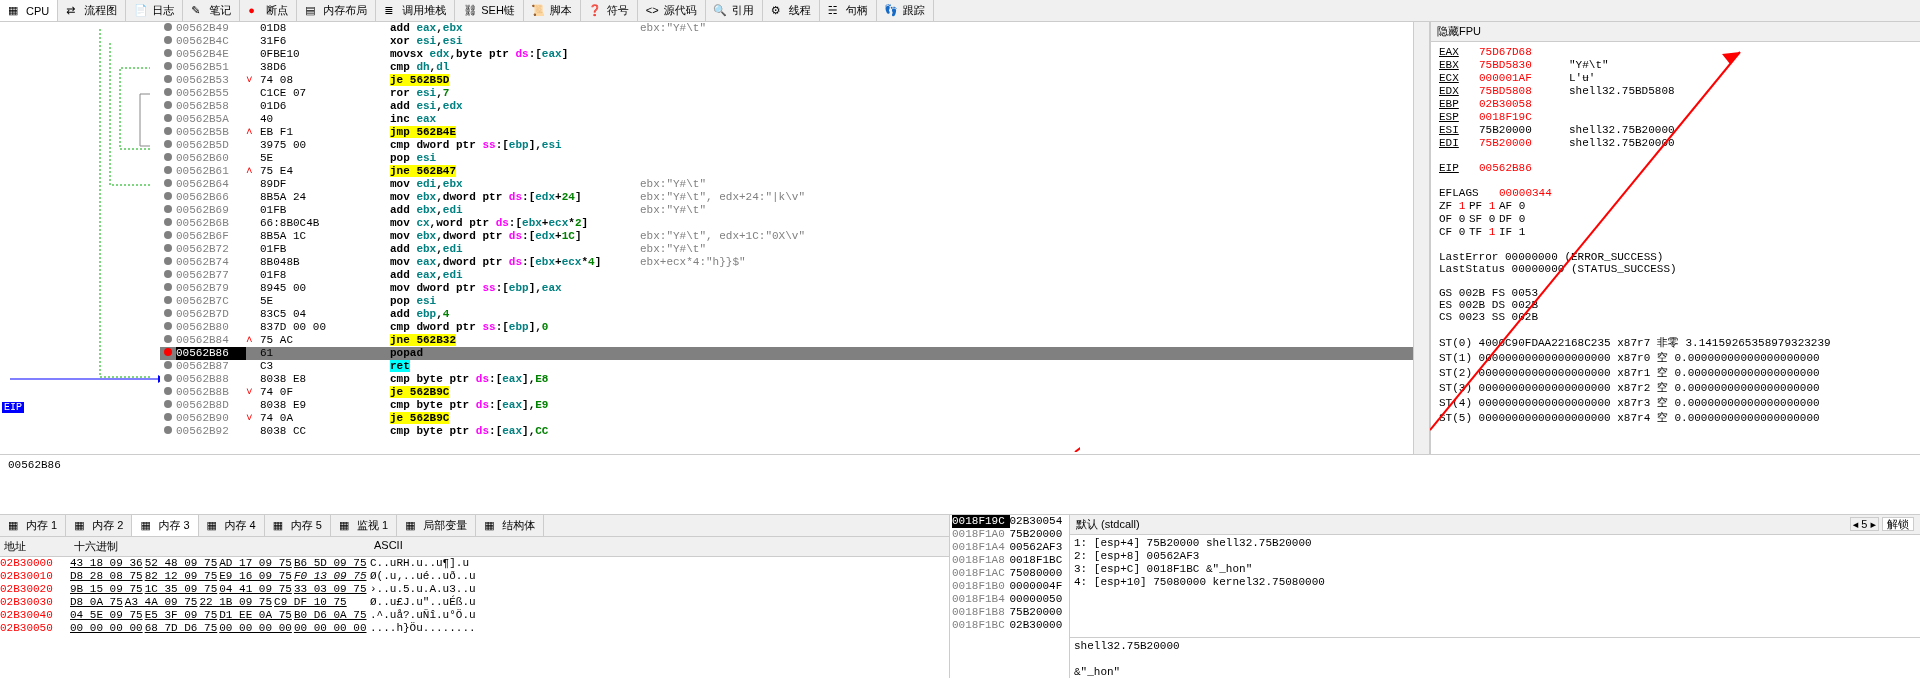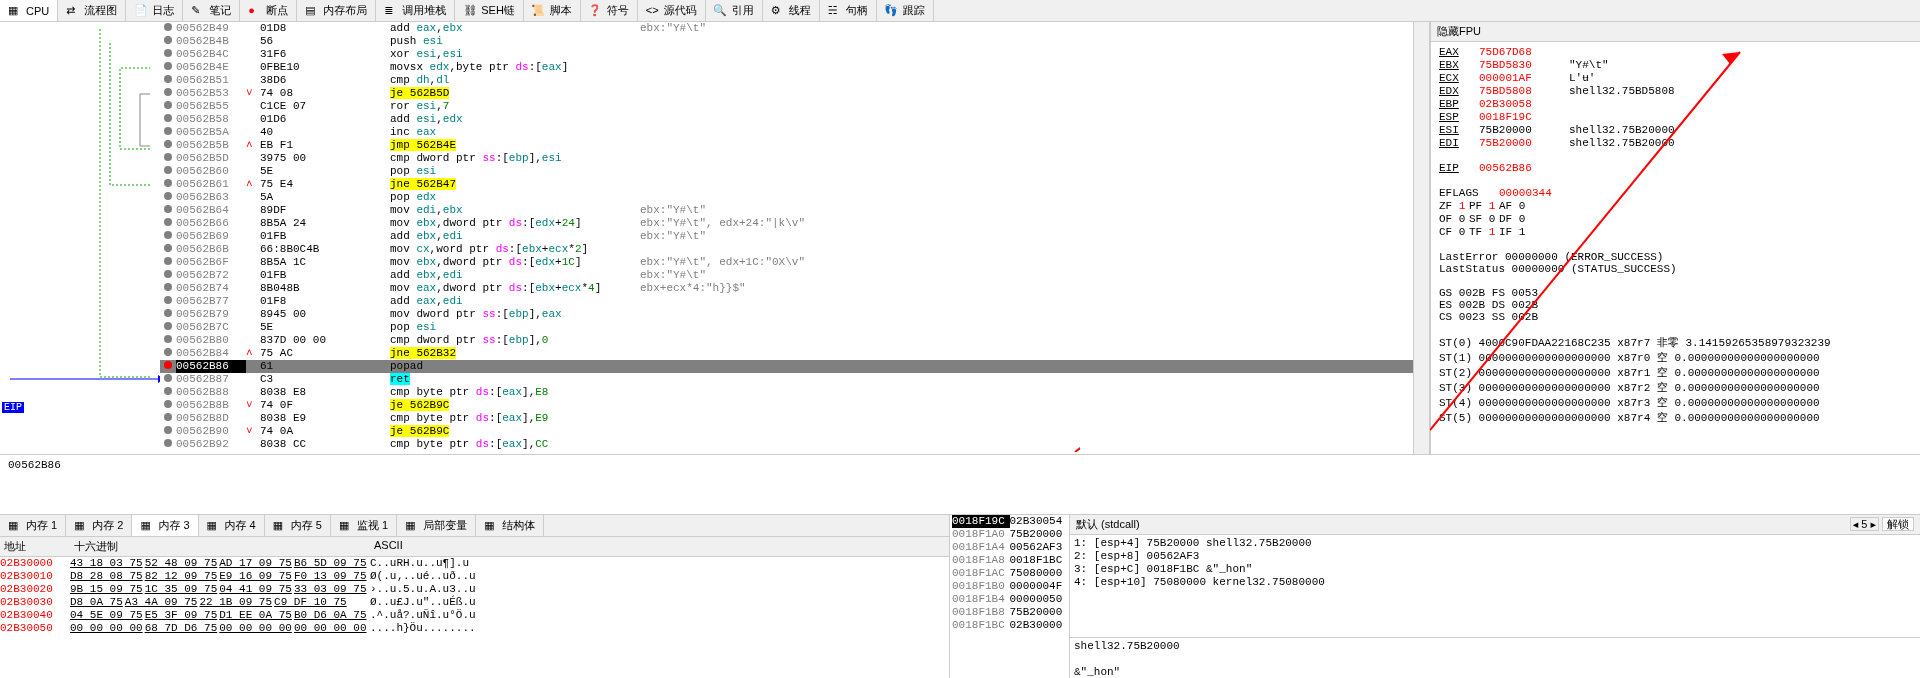--- a/index.html
+++ b/index.html
@@ -11,21 +11,21 @@
 .main { display: flex; height: 432px; }
 .disasm-panel { flex: 1; display: flex; overflow: hidden; border-right: 1px solid #ccc; position: relative; }
 .jump-lines { width: 160px; position: relative; }
 .disasm-table { flex: 1; overflow: auto; }
 .disasm-row { display: flex; height: 13px; line-height: 13px; white-space: nowrap; }
 .disasm-row.current { background: #808080; color: #fff; }
 .bp-col { width: 16px; text-align: center; }
 .addr-col { width: 70px; color: #808080; }
 .addr-col.cur { background: #000; color: #fff; }
 .bytes-col { width: 130px; color: #000; }
-.instr-col { width: 250px; }
+.instr-col { width: 250px; font-weight: bold; }
 .comment-col { width: 280px; color: #808080; }
 .mnemonic { color: #000; }
 .reg { color: #008080; }
 .seg { color: #ff00ff; text-align: center; }
 .num { color: #008000; }
 .hl { background: #ffff00; }
 .ret { background: #00ffff; }
 .bp-dot { width: 8px; height: 8px; border-radius: 50%; background: #808080; display: inline-block; }
 .bp-dot.red { background: #ff0000; }
 .eip-label { position: absolute; left: 2px; top: 380px; background: #0000ff; color: #fff; padding: 0 2px; font-size: 10px; }
@@ -149,28 +149,20 @@
         <div class="disasm-row">
           <span class="bp-col"><span class="bp-dot"></span></span>
           <span class="addr-col">00562B49</span>
           <span style="width: 14px; display: inline-block; color: rgb(255, 0, 0);"></span>
           <span class="bytes-col">01D8</span>
           <span class="instr-col"><span class="mnemonic">add </span><span class="reg">eax</span><span class="mnemonic">,</span><span class="reg">ebx</span></span>
           <span class="comment-col">ebx:"Y#\t"</span>
         </div>
         <div class="disasm-row">
           <span class="bp-col"><span class="bp-dot"></span></span>
-          <span class="addr-col">00562B4B</span>
-          <span style="width: 14px; display: inline-block; color: rgb(255, 0, 0);"></span>
-          <span class="bytes-col">56</span>
-          <span class="instr-col"><span class="mnemonic">push </span><span class="reg">esi</span></span>
-          <span class="comment-col"></span>
-        </div>
-        <div class="disasm-row">
-          <span class="bp-col"><span class="bp-dot"></span></span>
           <span class="addr-col">00562B4C</span>
           <span style="width: 14px; display: inline-block; color: rgb(255, 0, 0);"></span>
           <span class="bytes-col">31F6</span>
           <span class="instr-col"><span class="mnemonic">xor </span><span class="reg">esi</span><span class="mnemonic">,</span><span class="reg">esi</span></span>
           <span class="comment-col"></span>
         </div>
         <div class="disasm-row">
           <span class="bp-col"><span class="bp-dot"></span></span>
           <span class="addr-col">00562B4E</span>
           <span style="width: 14px; display: inline-block; color: rgb(255, 0, 0);"></span>
@@ -245,28 +237,20 @@
         <div class="disasm-row">
           <span class="bp-col"><span class="bp-dot"></span></span>
           <span class="addr-col">00562B61</span>
           <span style="width: 14px; display: inline-block; color: rgb(255, 0, 0);">˄</span>
           <span class="bytes-col">75 E4</span>
           <span class="instr-col"><span class="hl">jne 562B47</span></span>
           <span class="comment-col"></span>
         </div>
         <div class="disasm-row">
           <span class="bp-col"><span class="bp-dot"></span></span>
-          <span class="addr-col">00562B63</span>
-          <span style="width: 14px; display: inline-block; color: rgb(255, 0, 0);"></span>
-          <span class="bytes-col">5A</span>
-          <span class="instr-col"><span class="mnemonic">pop </span><span class="reg">edx</span></span>
-          <span class="comment-col"></span>
-        </div>
-        <div class="disasm-row">
-          <span class="bp-col"><span class="bp-dot"></span></span>
           <span class="addr-col">00562B64</span>
           <span style="width: 14px; display: inline-block; color: rgb(255, 0, 0);"></span>
           <span class="bytes-col">89DF</span>
           <span class="instr-col"><span class="mnemonic">mov </span><span class="reg">edi</span><span class="mnemonic">,</span><span class="reg">ebx</span></span>
           <span class="comment-col">ebx:"Y#\t"</span>
         </div>
         <div class="disasm-row">
           <span class="bp-col"><span class="bp-dot"></span></span>
           <span class="addr-col">00562B66</span>
           <span style="width: 14px; display: inline-block; color: rgb(255, 0, 0);"></span>
@@ -329,20 +313,28 @@
           <span class="bytes-col">8945 00</span>
           <span class="instr-col"><span class="mnemonic">mov dword ptr </span><span class="seg">ss</span><span class="mnemonic">:[</span><span class="reg">ebp</span><span class="mnemonic">],</span><span class="reg">eax</span></span>
           <span class="comment-col"></span>
         </div>
         <div class="disasm-row">
           <span class="bp-col"><span class="bp-dot"></span></span>
           <span class="addr-col">00562B7C</span>
           <span style="width: 14px; display: inline-block; color: rgb(255, 0, 0);"></span>
           <span class="bytes-col">5E</span>
           <span class="instr-col"><span class="mnemonic">pop </span><span class="reg">esi</span></span>
+          <span class="comment-col"></span>
+        </div>
+        <div class="disasm-row">
+          <span class="bp-col"><span class="bp-dot"></span></span>
+          <span class="addr-col">00562B7D</span>
+          <span style="width: 14px; display: inline-block; color: rgb(255, 0, 0);"></span>
+          <span class="bytes-col">83C5 04</span>
+          <span class="instr-col"><span class="mnemonic">add </span><span class="reg">ebp</span><span class="mnemonic">,</span><span class="num">4</span></span>
           <span class="comment-col"></span>
         </div>
         <div class="disasm-row">
           <span class="bp-col"><span class="bp-dot"></span></span>
           <span class="addr-col">00562B80</span>
           <span style="width: 14px; display: inline-block; color: rgb(255, 0, 0);"></span>
           <span class="bytes-col">837D 00 00</span>
           <span class="instr-col"><span class="mnemonic">cmp dword ptr </span><span class="seg">ss</span><span class="mnemonic">:[</span><span class="reg">ebp</span><span class="mnemonic">],</span><span class="num">0</span></span>
           <span class="comment-col"></span>
         </div>
@@ -515,26 +507,26 @@
         </div>
       </div>
     <div class="mem-header">
       <div style="width:70px">地址</div>
       <div style="width:300px">十六进制</div>
       <div>ASCII</div>
     </div>
     <div class="mem-body" id="mem-body">
         <div class="mem-row">
           <span class="mem-addr red">02B30000</span>
-          <span class="mem-hex"><span class="hex-group" style="text-decoration: underline;">43 18 03 75</span><span class="hex-group" style="text-decoration: underline; text-align: right;">52 48 09 75</span><span class="hex-group" style="text-decoration: underline;">AD 17 09 75</span><span class="hex-group" style="text-decoration: underline;">B6 5D 09 75</span></span>
+          <span class="mem-hex"><span class="hex-group" style="text-decoration: underline;">43 18 09 36</span><span class="hex-group" style="text-decoration: underline; text-align: right;">52 48 09 75</span><span class="hex-group" style="text-decoration: underline;">AD 17 09 75</span><span class="hex-group" style="text-decoration: underline;">B6 5D 09 75</span></span>
           <span class="mem-ascii">C..uRH.u­..u¶].u</span>
         </div>
         <div class="mem-row">
           <span class="mem-addr red">02B30010</span>
-          <span class="mem-hex"><span class="hex-group" style="text-decoration: underline;">D8 28 08 75</span><span class="hex-group" style="text-decoration: underline;">82 12 09 75</span><span class="hex-group" style="text-decoration: underline;">E9 16 09 75</span><span class="hex-group" style="text-decoration: underline;">F0 13 09 75</span></span>
+          <span class="mem-hex"><span class="hex-group" style="text-decoration: underline;">D8 28 08 75</span><span class="hex-group" style="text-decoration: underline;">82 12 09 75</span><span class="hex-group" style="text-decoration: underline;">E9 16 09 75</span><span class="hex-group" style="text-decoration: underline; font-style: italic;">F0 13 09 75</span></span>
           <span class="mem-ascii">Ø(.u‚..ué..uð..u</span>
         </div>
         <div class="mem-row">
           <span class="mem-addr red">02B30020</span>
           <span class="mem-hex"><span class="hex-group" style="text-decoration: underline;">9B 15 09 75</span><span class="hex-group" style="text-decoration: underline;">1C 35 09 75</span><span class="hex-group" style="text-decoration: underline;">04 41 09 75</span><span class="hex-group" style="text-decoration: underline; text-align: right;">33 03 09 75</span></span>
           <span class="mem-ascii">›..u.5.u.A.u3..u</span>
         </div>
         <div class="mem-row">
           <span class="mem-addr red">02B30030</span>
           <span class="mem-hex"><span class="hex-group" style="text-decoration: underline;">D8 0A 75</span><span class="hex-group" style="text-decoration: underline;">A3 4A 09 75</span><span class="hex-group" style="text-decoration: underline;">22 1B 09 75</span><span class="hex-group" style="text-decoration: underline;">C9 DF 10 75</span></span>

